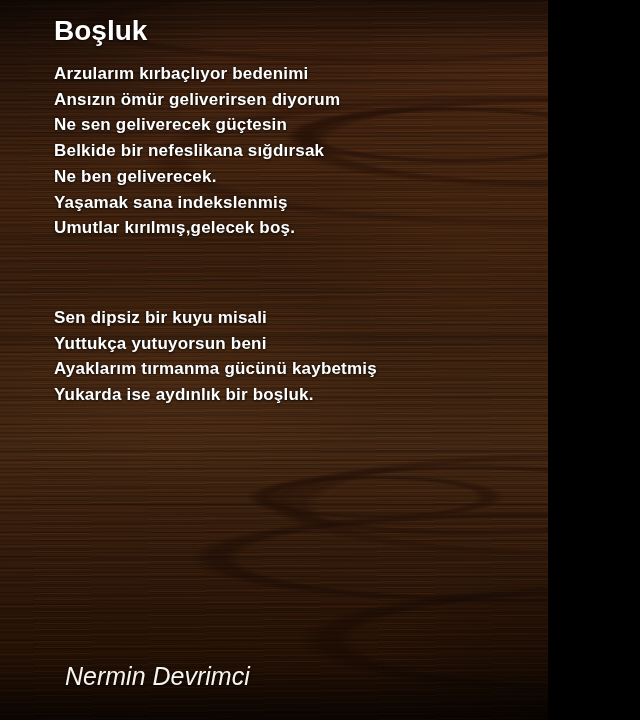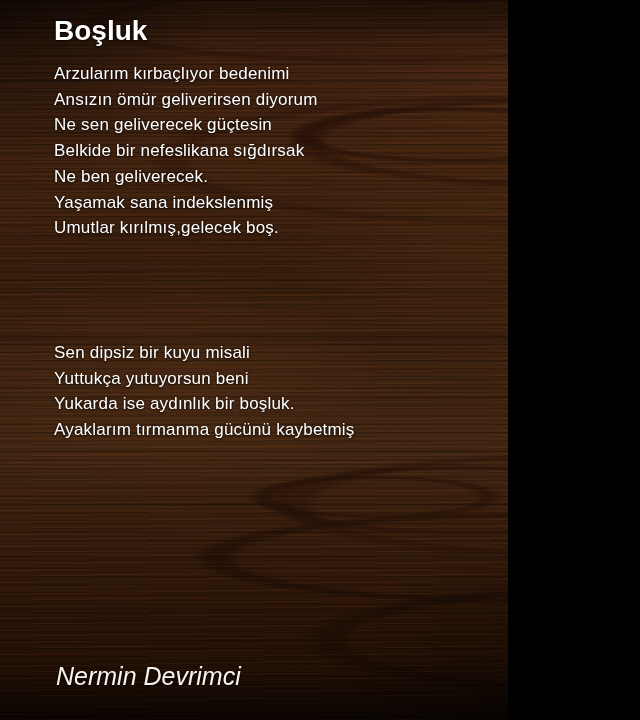--- a/index.html
+++ b/index.html
@@ -1,18 +1,18 @@
 <!DOCTYPE html>
 <html><head>
 <meta charset="utf-8">
 <style>
   html,body{margin:0;padding:0;background:#000;}
   .page{
     position:relative;
-    width:508px;height:720px;
+    width:548px;height:720px;
     overflow:hidden;
     font-family:"Liberation Sans","DejaVu Sans",sans-serif;
   }
   
   .wood{
     position:absolute;inset:0;
     background:
       
       radial-gradient(ellipse 260px 44px at 455px 135px, transparent 52%, rgba(30,12,5,0.50) 56% 60%, transparent 65%),
       radial-gradient(ellipse 420px 70px at 560px 142px, transparent 55%, rgba(30,12,5,0.42) 58% 61%, transparent 66%),
@@ -58,29 +58,29 @@
   .content{
     position:absolute;left:54px;top:14px;right:30px;
     color:#ffffff;
   }
   .title{
     margin:0 0 13px 0;
     font-size:28px;line-height:34px;font-weight:bold;
     text-shadow:0 1px 3px rgba(0,0,0,0.75), 0 0 2px rgba(0,0,0,0.4);
   }
   .stanza{margin:0;}
-  .stanza-2{margin-top:99px;}
+  .stanza-2{margin-top:64px;}
   .line{
     margin:0;
-    font-size:17px;line-height:25.7px;font-weight:normal;
+    font-size:17px;line-height:25.7px;font-weight:bold;
     letter-spacing:0.2px;
     text-shadow:0 1px 3px rgba(0,0,0,0.75), 0 0 2px rgba(0,0,0,0.4);
   }
   .author{
-    position:absolute;left:56px;top:661px;
+    position:absolute;left:65px;top:661px;
     color:#f8f5f0;
     font-size:25px;line-height:30px;
     font-style:italic;font-weight:normal;
     text-shadow:0 1px 3px rgba(0,0,0,0.7);
   }
 </style>
 </head>
 <body>
 
 <div class="page">
@@ -106,20 +106,20 @@
       <p class="line">Ne sen geliverecek güçtesin</p>
       <p class="line">Belkide bir nefeslikana sığdırsak</p>
       <p class="line">Ne ben geliverecek.</p>
       <p class="line">Yaşamak sana indekslenmiş</p>
       <p class="line">Umutlar kırılmış,gelecek boş.</p>
     </div>
 
     <div class="stanza stanza-2">
       <p class="line">Sen dipsiz bir kuyu misali</p>
       <p class="line">Yuttukça yutuyorsun beni</p>
+      <p class="line">Ayaklarım tırmanma gücünü kaybetmiş</p>
       <p class="line">Yukarda ise aydınlık bir boşluk.</p>
-      <p class="line">Ayaklarım tırmanma gücünü kaybetmiş</p>
     </div>
   </div>
 
   <div class="author">Nermin Devrimci</div>
 
 </div>
 
 </body></html>

